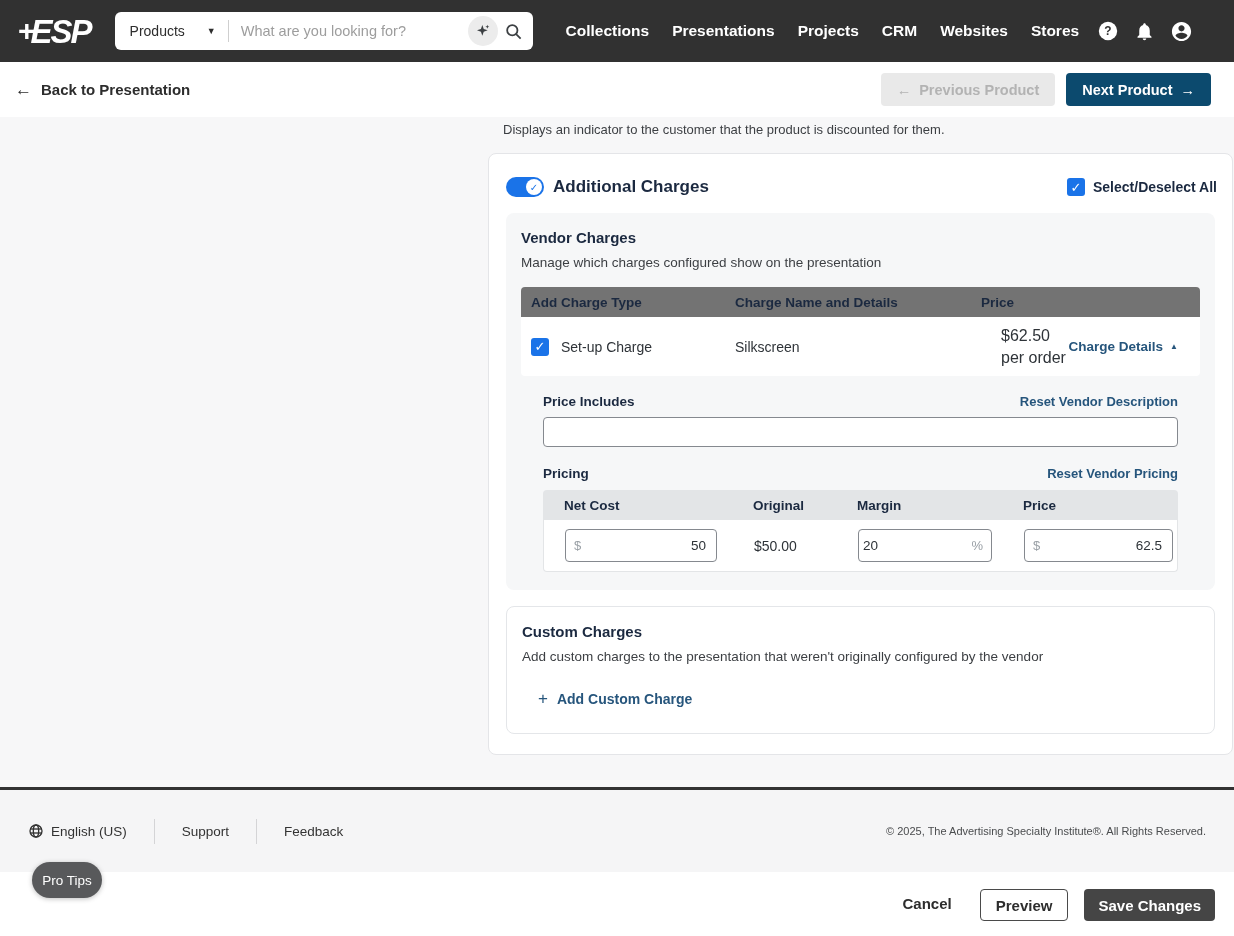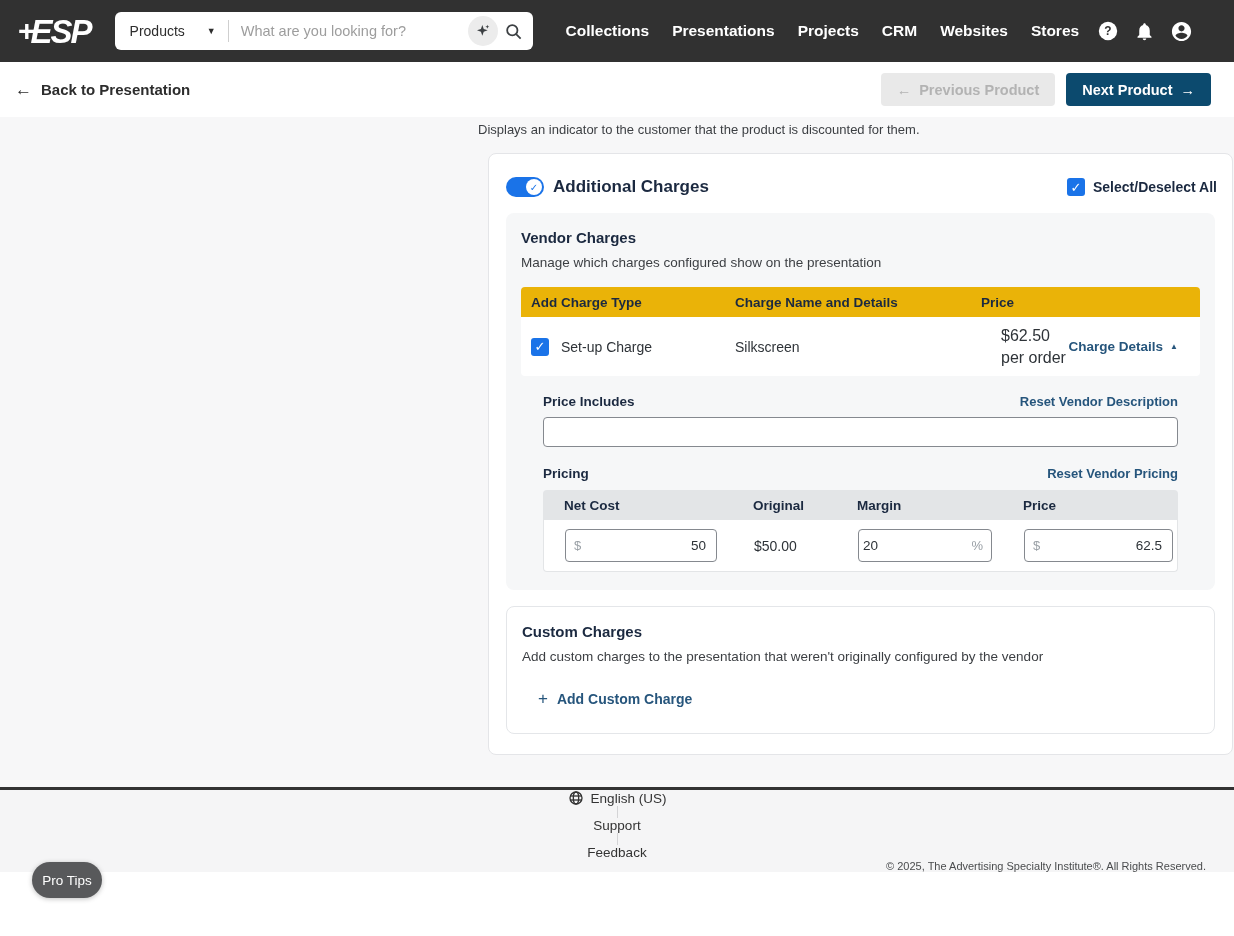--- a/index.html
+++ b/index.html
@@ -27,38 +27,38 @@
   .subheader{height:55px;background:#fff;display:flex;align-items:center;padding:0 23px 0 15px;}
   .back-link{display:flex;align-items:center;gap:9px;color:#2d2d2d;font-size:15px;font-weight:600;cursor:pointer;}
   .back-link .arr{font-size:17px;font-weight:400;}
   .sub-actions{margin-left:auto;display:flex;gap:11px;}
   .btn{border:none;border-radius:4px;font-size:14.5px;font-weight:700;height:33px;display:inline-flex;align-items:center;justify-content:center;gap:8px;cursor:pointer;padding:0 16px;}
   .btn-disabled{background:#e9e9e9;color:#b3b3b3;cursor:default;}
   .btn-dark{background:#0c4a6e;color:#fff;}
 
   
   .content{position:relative;height:670px;background:#f7f7f8;}
-  .context-note{position:absolute;left:478px;top:5px;font-size:13px;color:#3c3f43;}
+  .context-note{position:absolute;left:503px;top:5px;font-size:13px;color:#3c3f43;}
   .main-card{position:absolute;left:488px;top:36px;width:745px;height:602px;background:#fff;border:1px solid #e4e5e8;border-radius:8px;}
   .card-head{display:flex;align-items:center;padding:23px 15px 12px 17px;}
   .card-title{font-size:17px;font-weight:700;color:#1b2940;margin-left:9px;}
   .head-right{margin-left:auto;display:flex;align-items:center;gap:8px;cursor:pointer;}
   .head-right .lbl{font-size:14px;font-weight:700;color:#1b2940;}
 
   .toggle{width:38px;height:20px;border-radius:10px;background:#1a73e8;position:relative;cursor:pointer;flex:none;}
   .toggle .knob{position:absolute;right:2px;top:2px;width:16px;height:16px;border-radius:50%;background:#fff;display:flex;align-items:center;justify-content:center;font-size:10px;color:#1a73e8;font-weight:700;}
 
   .checkbox{width:18px;height:18px;border-radius:3px;background:#1a73e8;color:#fff;display:flex;align-items:center;justify-content:center;font-size:13px;font-weight:700;cursor:pointer;flex:none;}
 
   .vendor-panel{margin:4px 17px 0 17px;background:#f6f7f8;border-radius:8px;padding:14px 15px 18px 15px;}
   .panel-title{font-size:15px;font-weight:700;color:#1b2940;margin:2px 0 9px 0;}
   .panel-sub{font-size:13.5px;color:#3c3f43;margin:0 0 17px 0;}
 
   .vc-table{border-radius:4px;overflow:hidden;}
-  .vc-header{display:flex;align-items:center;height:30px;background:#eab308;font-size:13.5px;font-weight:700;color:#1b2940;}
+  .vc-header{display:flex;align-items:center;height:30px;background:#737373;font-size:13.5px;font-weight:700;color:#1b2940;}
   .vc-row{display:flex;align-items:center;background:#fff;padding:8px 0;}
   .c-add{width:40px;padding-left:10px;flex:none;}
   .c-type{width:174px;flex:none;}
   .c-name{width:246px;flex:none;}
   .c-price{flex:1;}
   .vc-row .cell{font-size:14px;color:#2e3338;}
   .price-cell{font-size:16px;color:#2e3338;line-height:1.35;margin-left:20px;}
   .details-link{margin-left:auto;margin-right:22px;color:#26557c;font-size:13.5px;font-weight:700;cursor:pointer;display:flex;align-items:center;gap:7px;white-space:nowrap;}
   .details-link .tri{font-size:8px;}
 
@@ -82,21 +82,21 @@
   .w-net{width:152px;}
   .w-margin{width:134px;}
   .w-price{width:149px;}
   .static-val{font-size:14px;color:#2e3338;}
 
   .custom-panel{margin:16px 17px 0 17px;background:#fff;border:1px solid #e4e6e9;border-radius:8px;padding:14px 15px 18px 15px;}
   .add-link{display:flex;align-items:center;gap:9px;color:#26557c;font-size:14px;font-weight:700;cursor:pointer;margin:25px 0 6px 16px;}
   .add-link .plus{font-size:17px;font-weight:400;}
 
   
-  .page-footer{height:85px;background:#f5f5f6;border-top:3px solid #333;display:flex;align-items:center;padding:0 28px;flex-direction:column;}
+  .page-footer{height:85px;background:#f5f5f6;border-top:3px solid #333;display:flex;align-items:center;padding:0 28px;}
   .foot-item{display:flex;align-items:center;gap:7px;font-size:13.5px;color:#333;cursor:pointer;white-space:nowrap;}
   .foot-div{width:1px;height:25px;background:#d4d4d6;margin:0 27px;}
   .copyright{margin-left:auto;font-size:11px;color:#4a4c4e;}
 
   
   .action-bar{height:64px;background:#fff;display:flex;align-items:flex-start;justify-content:flex-end;gap:28px;padding:17px 19px 0 0;}
   .link-btn{background:none;border:none;font-size:15px;font-weight:700;color:#2d2d2d;cursor:pointer;padding:6px 0;}
   .btn-outline{background:#fff;border:1px solid #4a4a4a;border-radius:4px;color:#2d2d2d;font-size:15px;font-weight:700;height:32px;padding:0 15px;cursor:pointer;}
   .btn-save{background:#454545;border:none;border-radius:4px;color:#fff;font-size:15px;font-weight:700;height:32px;padding:0 14px;cursor:pointer;margin-left:-12px;}
 
@@ -291,16 +291,21 @@
     <div class="foot-item">
         <span>Support</span>
       </div>
     <div class="foot-div"></div>
     <div class="foot-item">
         <span>Feedback</span>
       </div>
     <div class="copyright">© 2025, The Advertising Specialty Institute®. All Rights Reserved.</div>
   </footer>
 
+  <div class="action-bar">
+    <button class="link-btn">Cancel</button>
+    <button class="btn-outline">Preview</button>
+    <button class="btn-save">Save Changes</button>
+  </div>
 
   <div class="pro-tips">Pro Tips</div>
 
 </div>
 
 </body></html>

